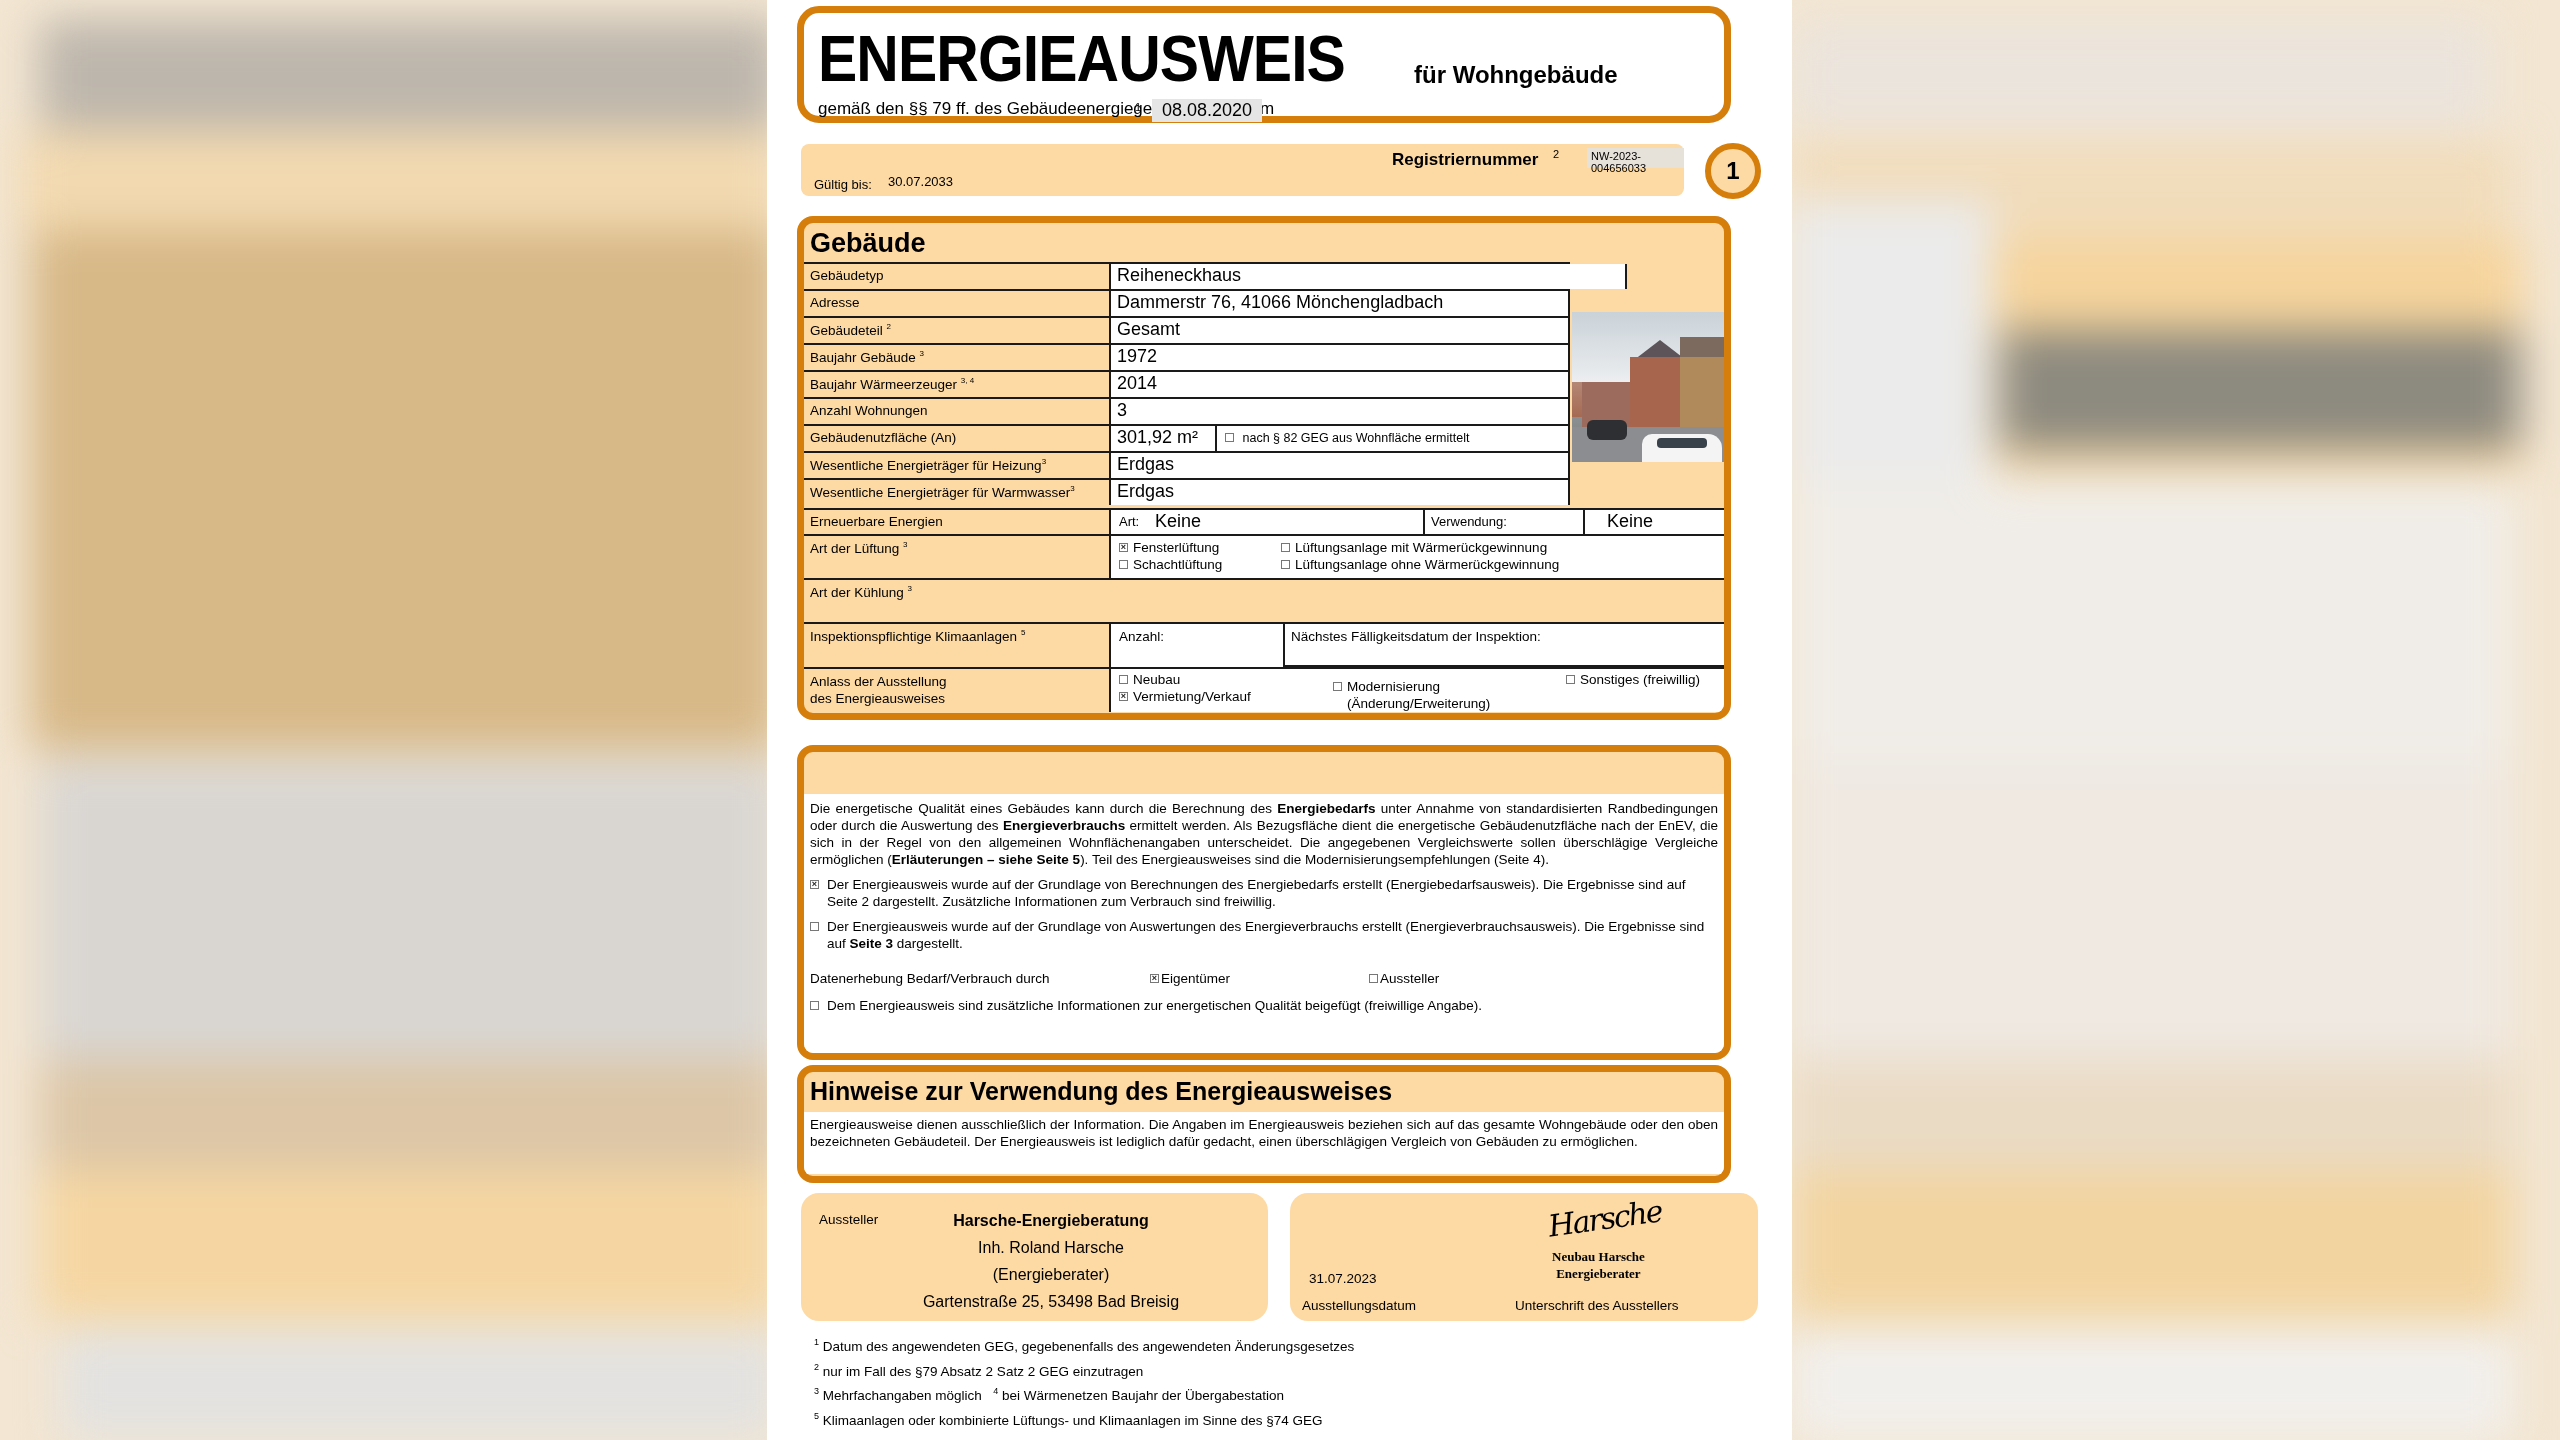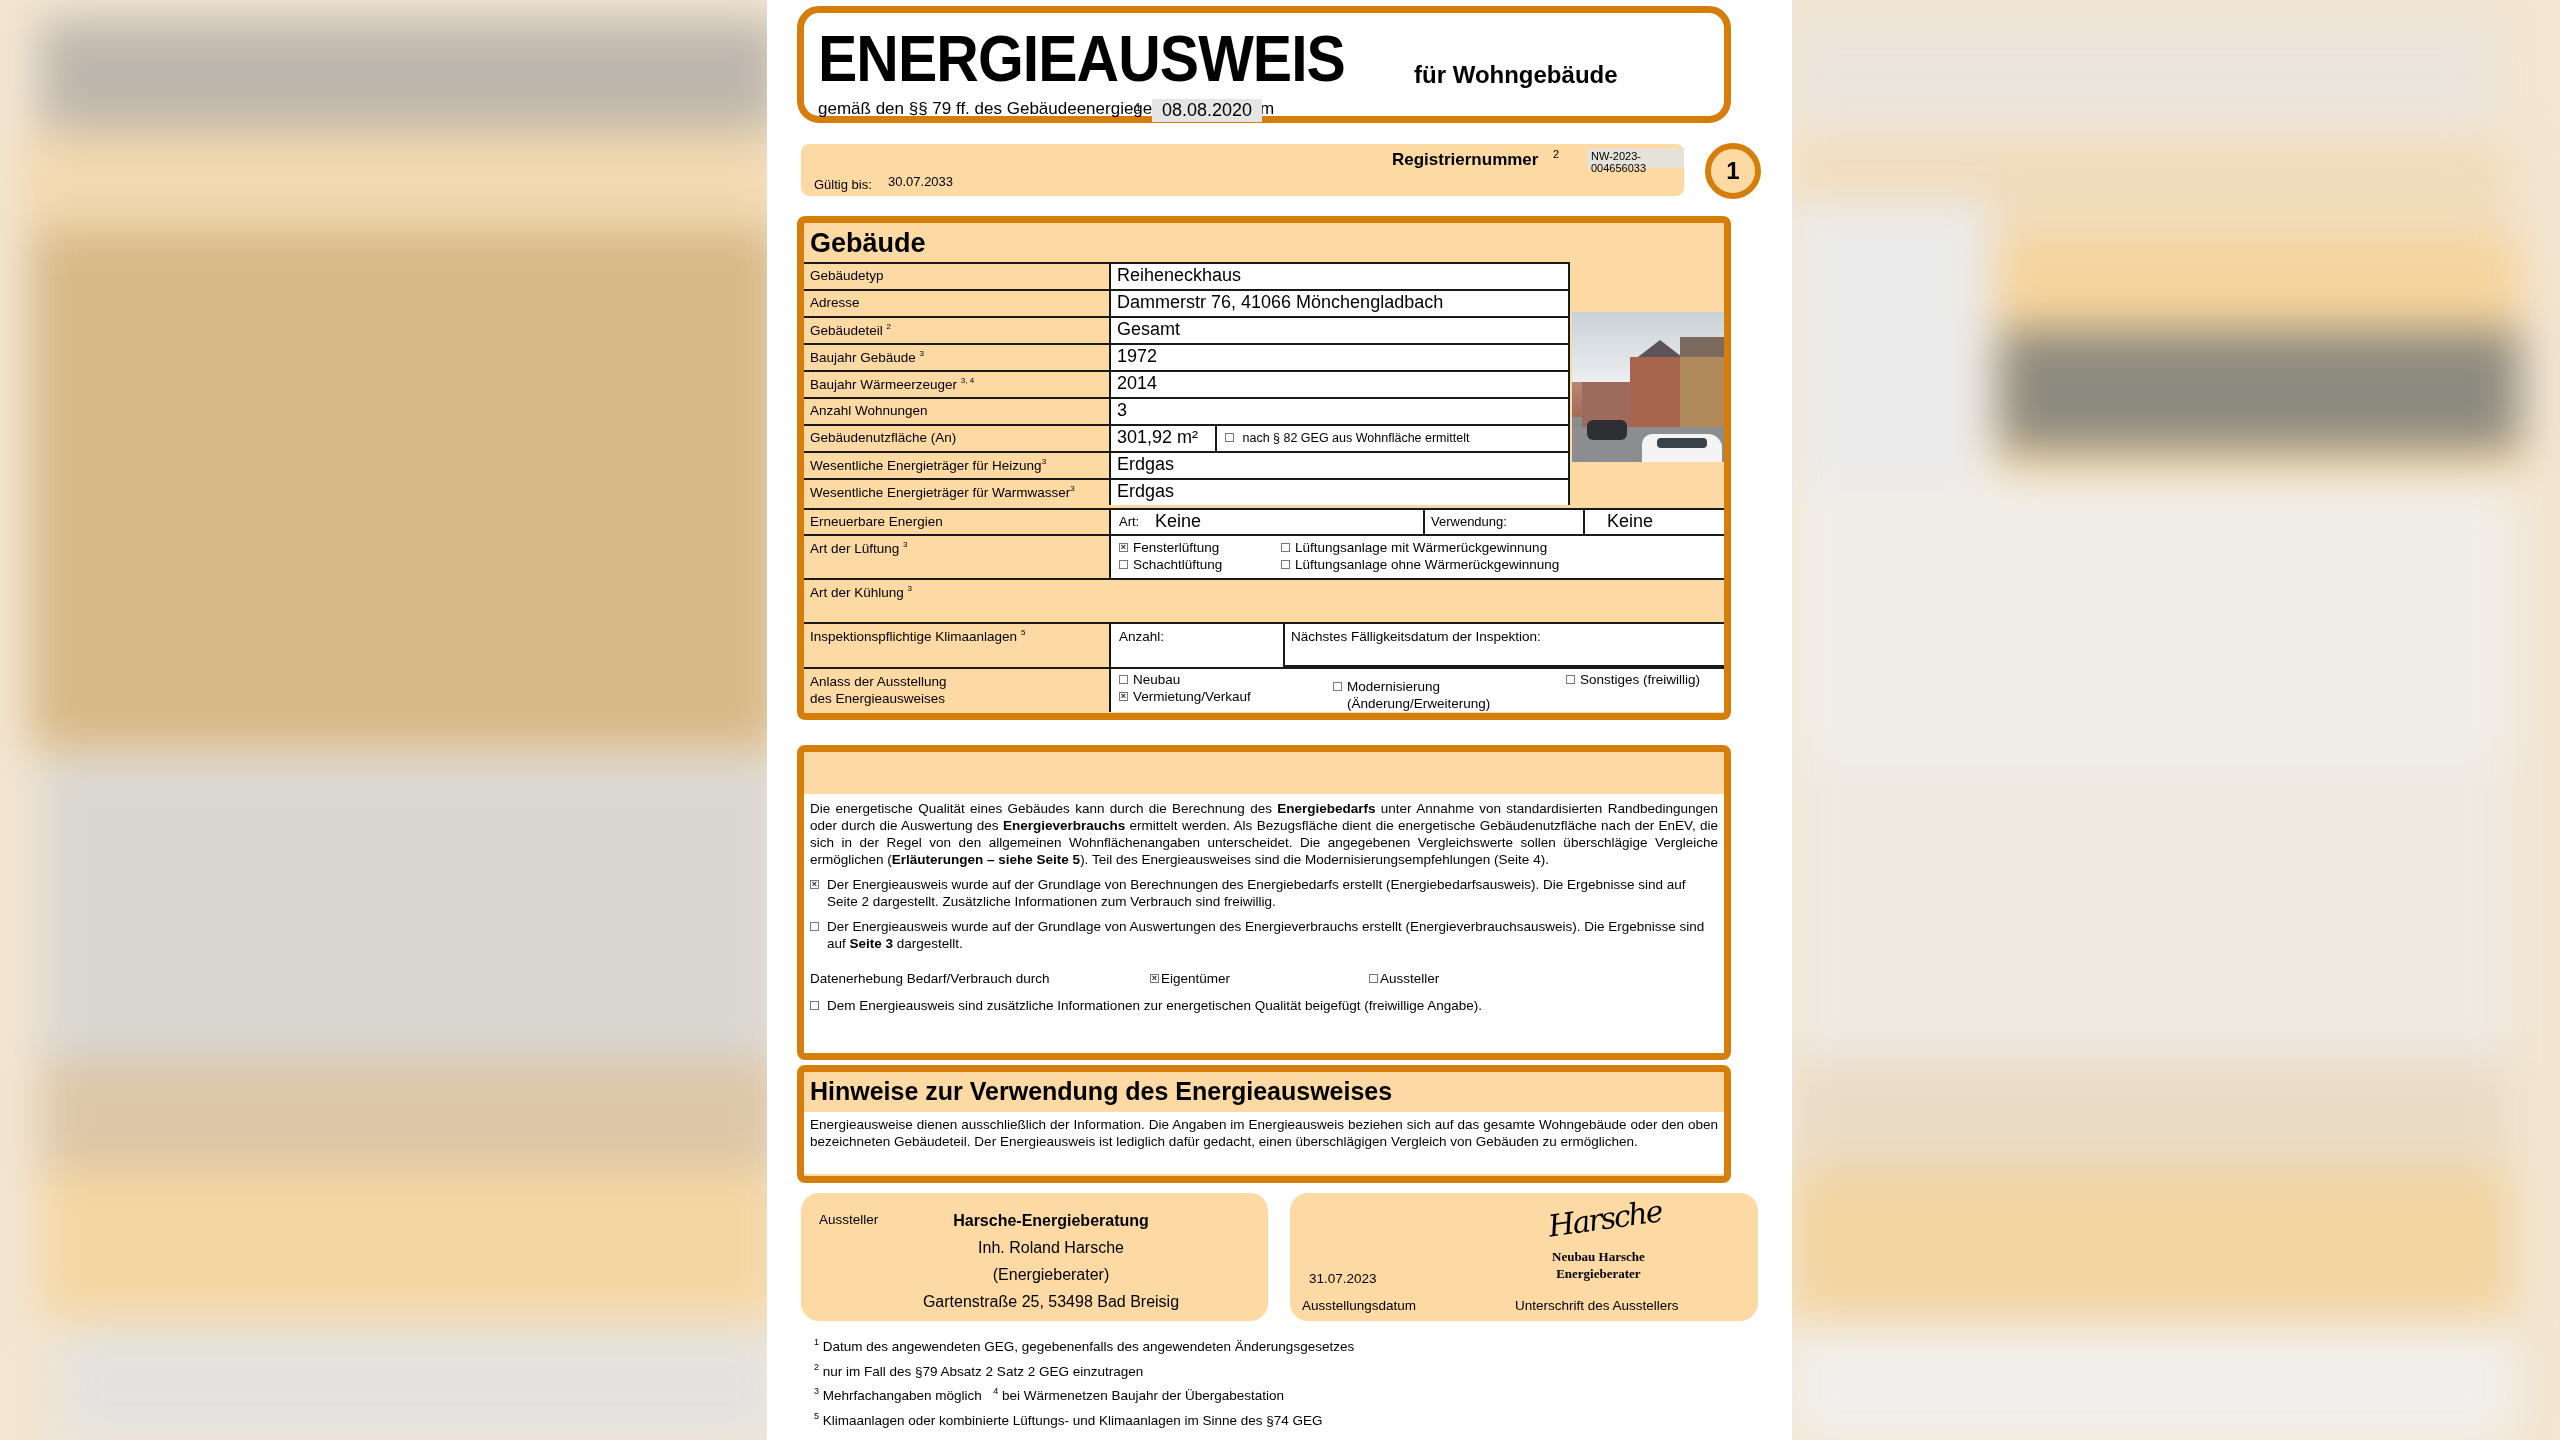--- a/index.html
+++ b/index.html
@@ -81,21 +81,21 @@
   .page-circle {
     position: absolute; left: 938px; top: 143px; width: 56px; height: 56px;
     border: 6px solid #d57e0b; border-radius: 50%; background: #fdd9a3;
     display: flex; align-items: center; justify-content: center;
     font-size: 24px; font-weight: bold;
   }
 
   
   .section {
     position: absolute; left: 30px; width: 934px;
-    border: 7px solid #d57e0b; border-radius: 8px; background: #fdd9a3; overflow: hidden;
+    border: 7px solid #d57e0b; border-radius: 16px; background: #fdd9a3; overflow: hidden;
   }
   .sec-title { font-size: 27px; font-weight: bold; padding: 5px 6px 0; height: 40px; }
 
   
   .geb { top: 216px; height: 504px; }
   .geb-table { position: absolute; left: 0; top: 39px; width: 920px; }
   .row { position: absolute; left: 0; height: 27px; border-top: 2px solid #1a1a1a; }
   .row .lbl { position: absolute; left: 6px; top: 4px; font-size: 13.5px; white-space: nowrap; }
   .row .lbl sup { font-size: 8px; }
   .val-cell {
@@ -223,21 +223,21 @@
         <div class="roof2"></div>
           <div class="bld2"></div>
           <div class="street"></div>
         <div class="car1"></div>
           <div class="car2"></div>
           <div class="car2win"></div>
       </div>
 
       <div class="row" style="top:0;width:766px;">
         <span class="lbl"><span>Gebäudetyp</span></span>
-        <div class="val-cell" style="width:461px;">
+        <div class="val-cell" style="width:518px;">
             <span class="v">Reiheneckhaus</span>
           </div>
       </div>
       <div class="row" style="top:27px;width:766px;">
         <span class="lbl"><span>Adresse</span></span>
         <div class="val-cell" style="width:461px;">
             <span class="v">Dammerstr 76, 41066 Mönchengladbach</span>
           </div>
       </div>
       <div class="row" style="top:54px;width:766px;">

